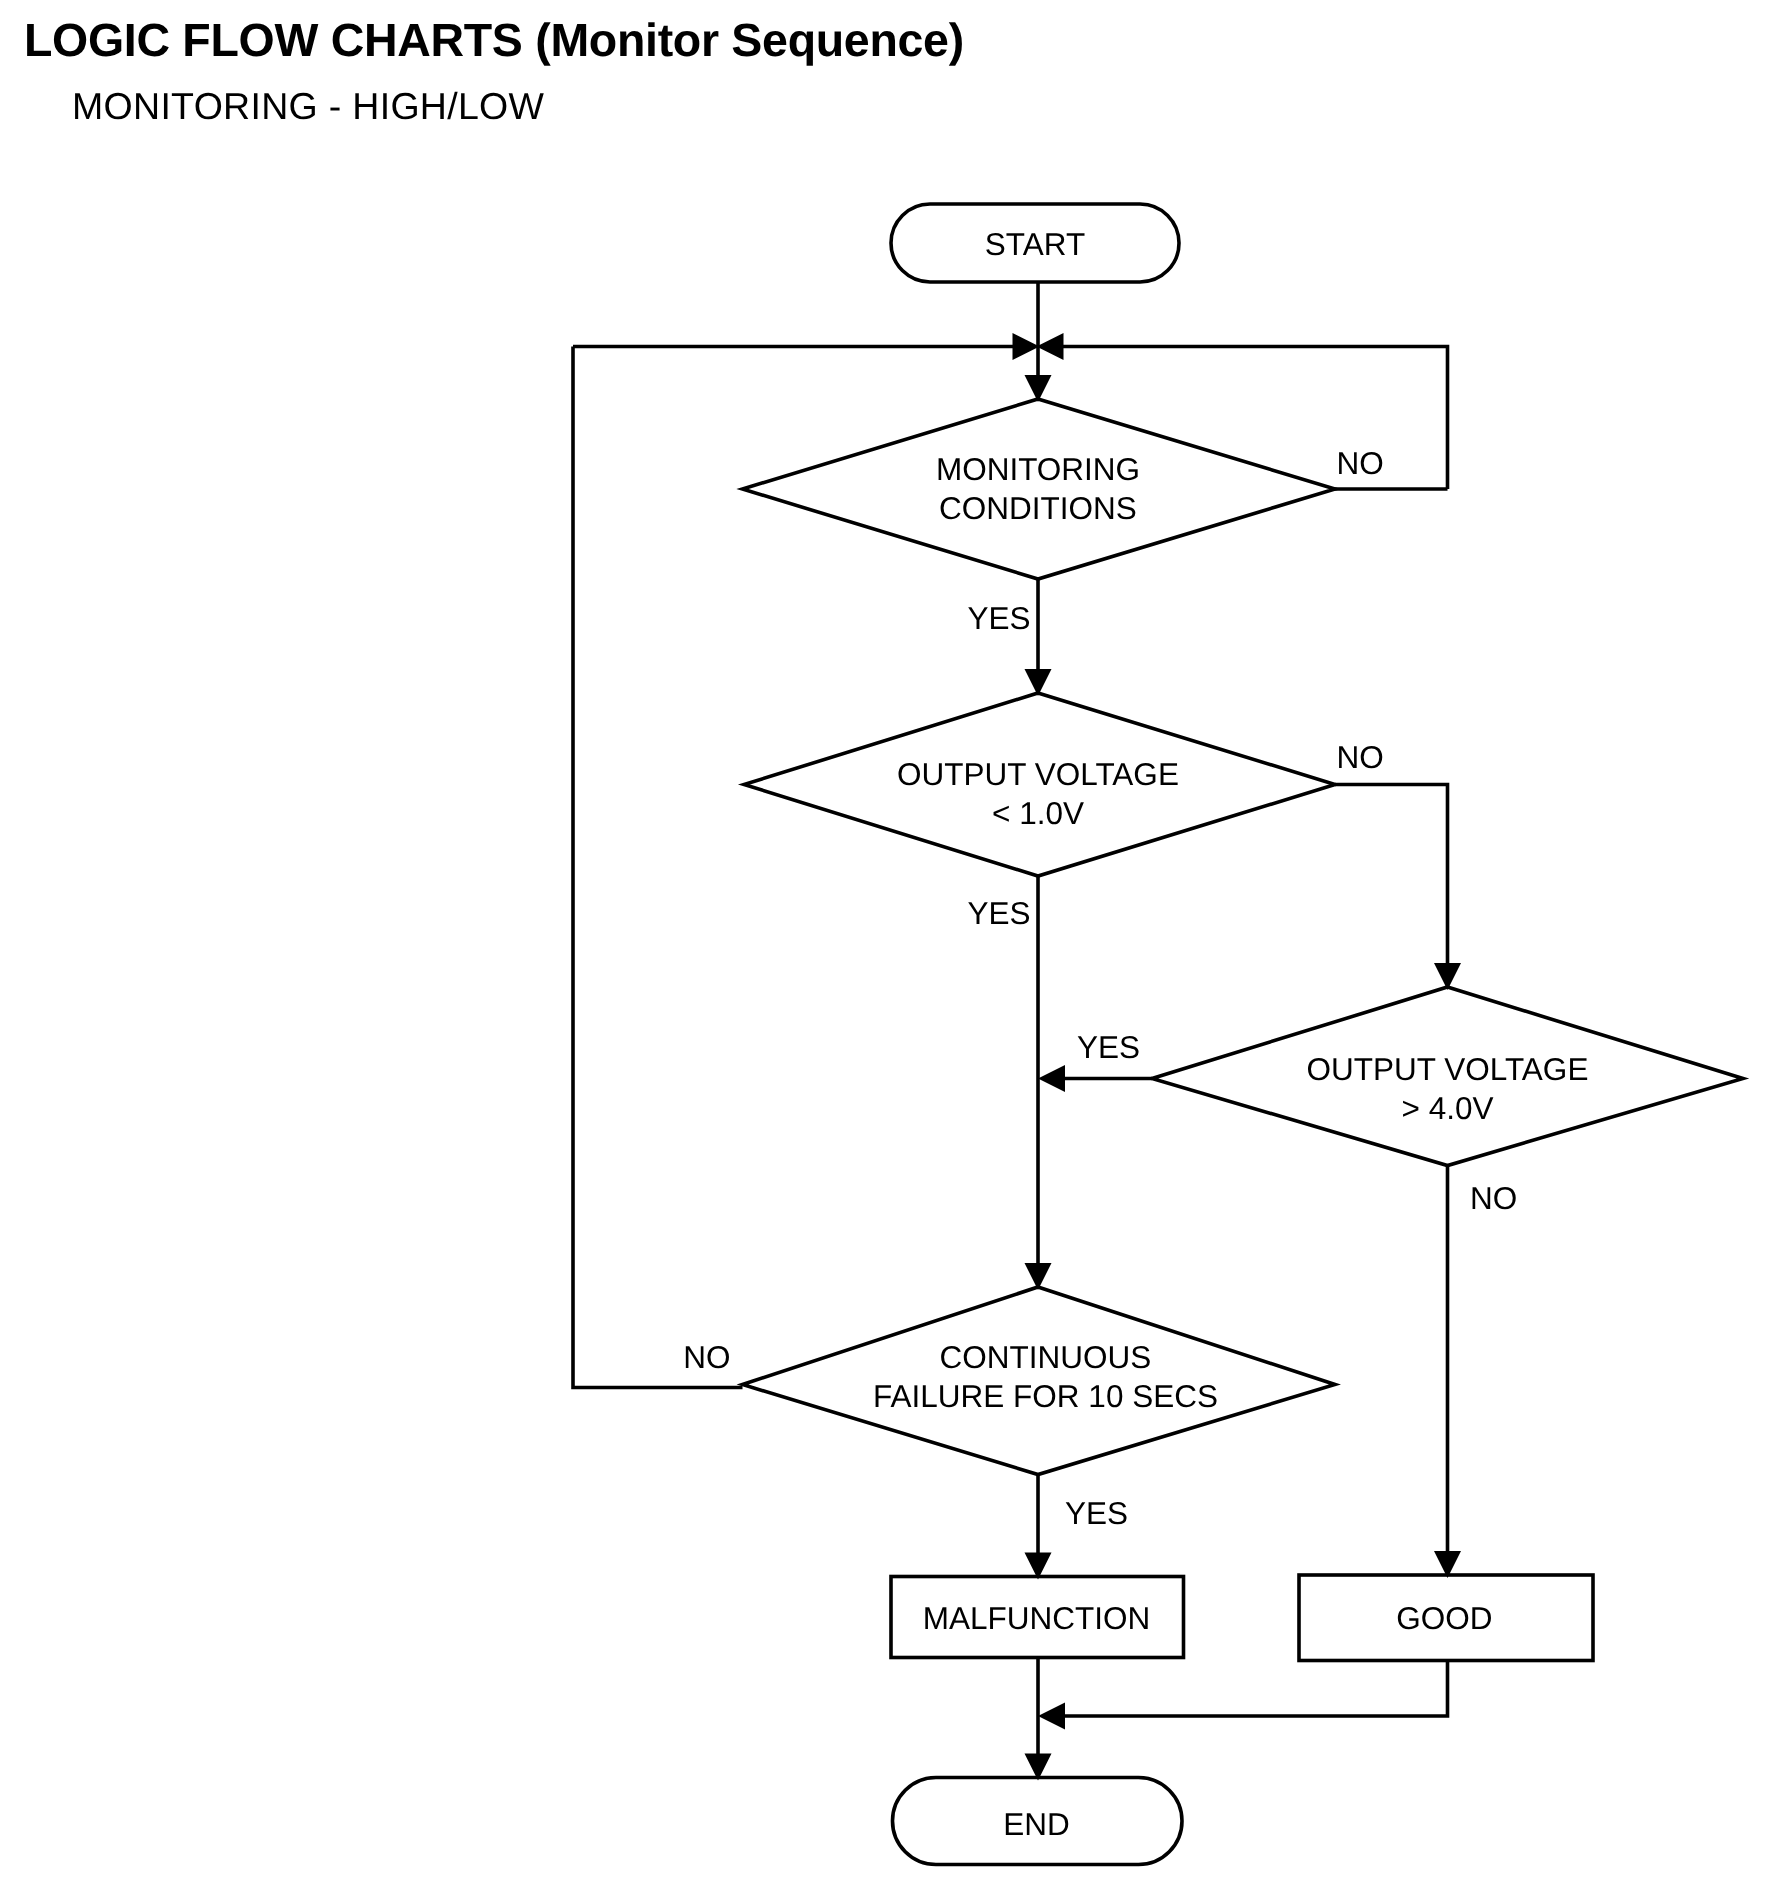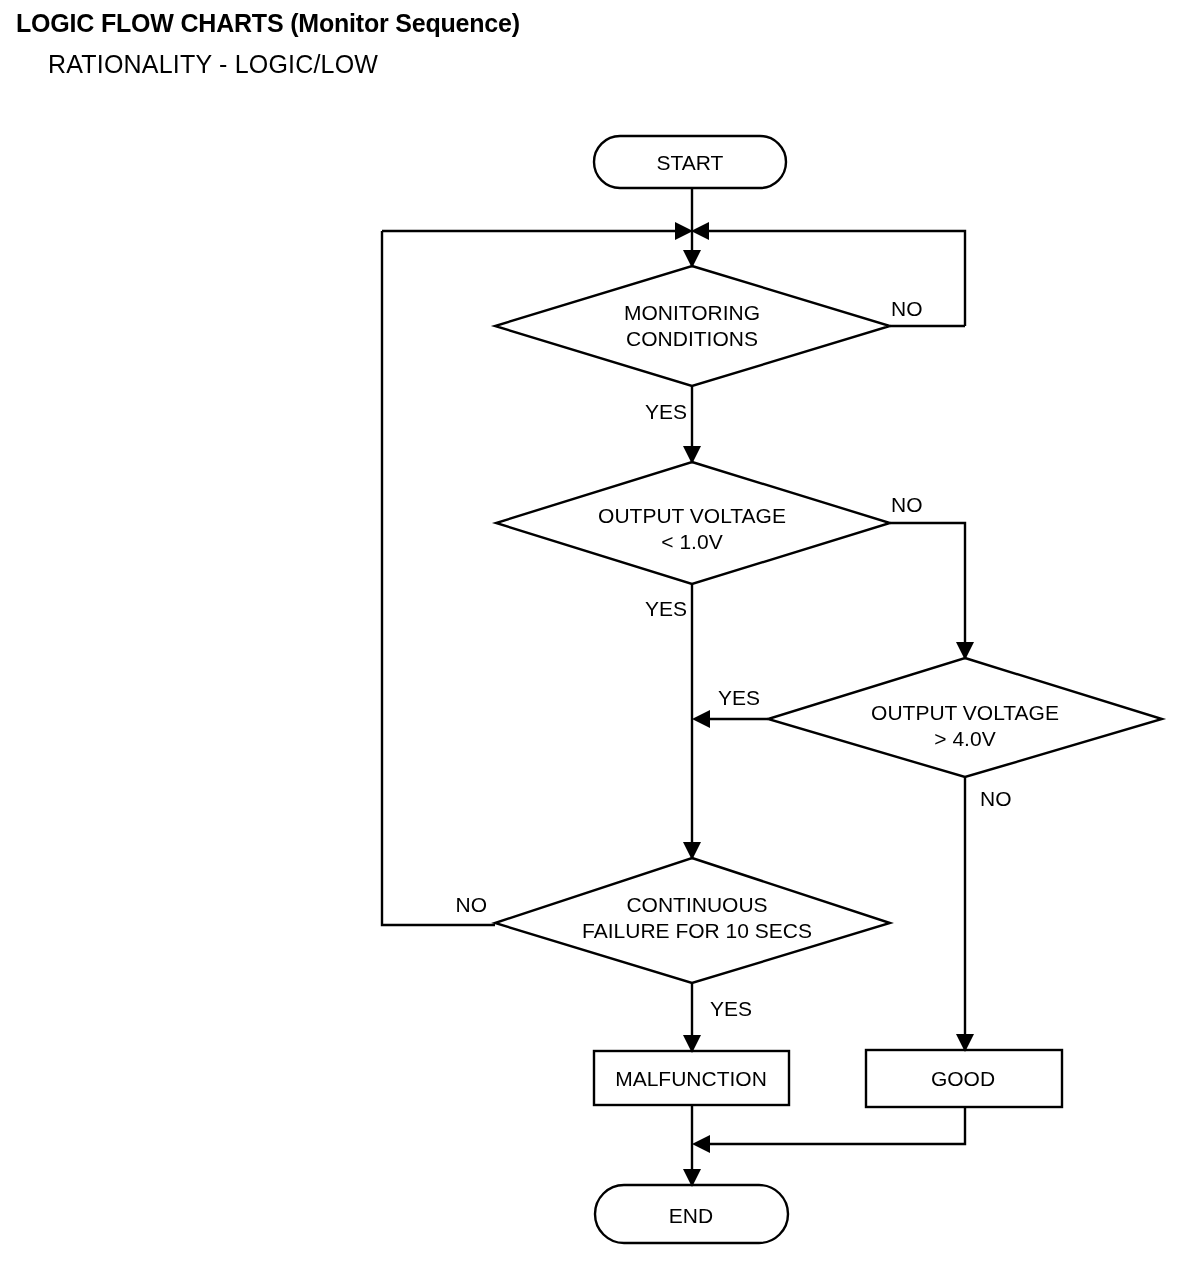--- a/index.html
+++ b/index.html
@@ -15,21 +15,21 @@
     position: relative;
     overflow: hidden;
   }
   #headings {
     position: absolute;
     top: 0;
     left: 0;
     width: 1184px;
   }
   .title {
-    font-size: 25px;
+    font-size: 31px;
     font-weight: bold;
     letter-spacing: -0.2px;
     margin: 9px 0 0 16px;
     white-space: nowrap;
   }
   .subtitle {
     font-size: 25px;
     font-weight: normal;
     letter-spacing: 0.2px;
     margin: 12px 0 0 48px;
@@ -63,21 +63,21 @@
   .arrowhead {
     fill: #000000;
     stroke: none;
   }
 </style>
 </head>
 <body>
 
 <div id="headings">
   <div class="title">LOGIC FLOW CHARTS (Monitor Sequence)</div>
-  <div class="subtitle">RATIONALITY - LOGIC/LOW</div>
+  <div class="subtitle">MONITORING - HIGH/LOW</div>
 </div>
 
 <svg id="flow" width="1184" height="1264" viewBox="0 0 1184 1264">
 
   <path class="conn" d="M 692 188 L 692 266"></path>
   <polygon class="arrowhead" points="692,268 683,250 701,250"></polygon>
 
   <path class="conn" d="M 382 231 L 382 925 L 495 925"></path>
   <path class="conn" d="M 382 231 L 688 231"></path>
   <polygon class="arrowhead" points="693,231 675,222 675,240"></polygon>

